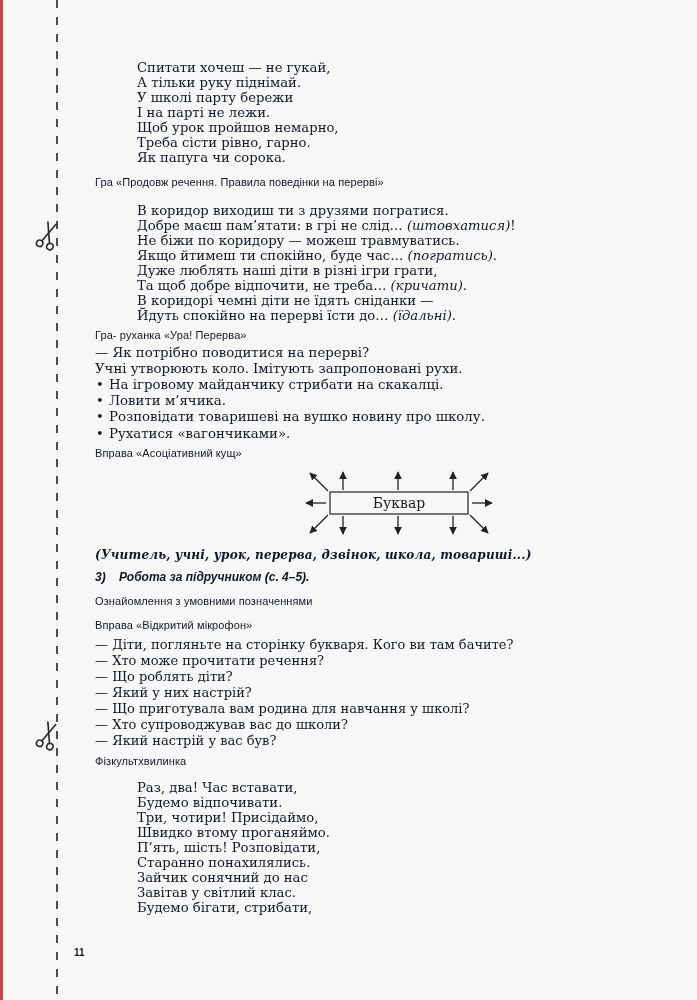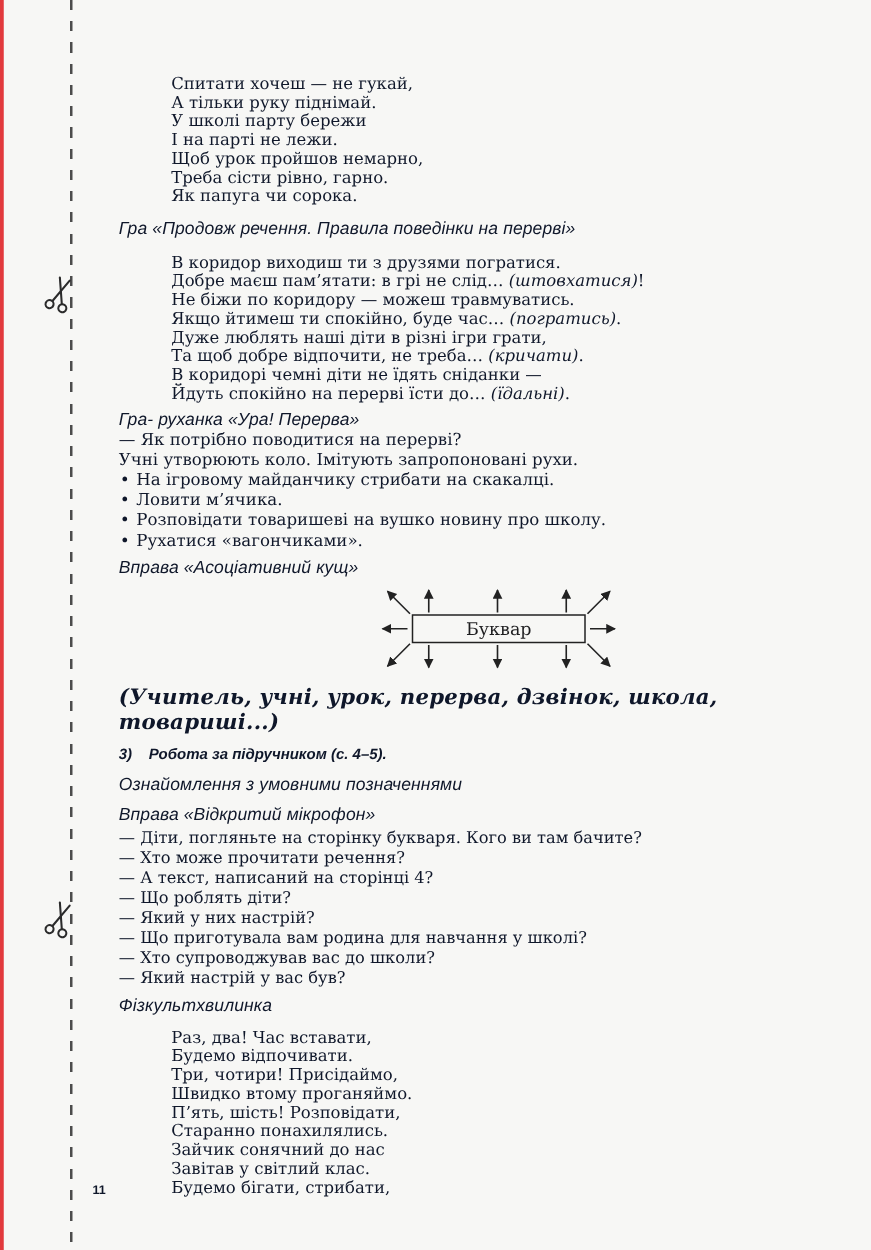--- a/index.html
+++ b/index.html
@@ -16,43 +16,43 @@
   .scissors { position:absolute; left:35px; width:25px; height:31px; }
   .scissors svg { width:100%; height:100%; transform:rotate(18deg); }
   .s1 { top:221px; } .s2 { top:721px; }
 
   .content { position:absolute; left:95px; top:0; width:570px; }
 
   .poem { margin-left:42px; font-size:13.2px; line-height:15px; }
   .poem .line, .qline { white-space:nowrap; }
 
   .h-it {
-    font-family:"Liberation Sans", sans-serif; font-style:italic;
-    font-size:14px; line-height:16px; letter-spacing:.1px;
+    font-family:"Liberation Sans", sans-serif; 
+    font-size:11px; line-height:16px; letter-spacing:.1px;
   }
   .serifline { font-size:13.3px; line-height:16px; }
   .qlist .qline { font-size:13px; line-height:16.1px; }
 
   .bullets { margin-left:14px; }
   .bullets .bline {
     position:relative; font-size:13.3px; line-height:16.2px; padding-left:0;
   }
   .bullets .bline::before {
     content:"\2022"; position:absolute; left:-13px; top:0; font-size:13px;
   }
 
   .mt-poem1 { margin-top:60px; }
   .mt-h1 { margin-top:9px; }
   .mt-poem2 { margin-top:13px; }
   .mt-h2 { margin-top:4px; }
   .mt-q { margin-top:2px; }
   .mt-h3 { margin-top:3px; }
   .diagram-wrap { margin-top:6px; margin-left:199px; width:212px; height:72px; }
   .caption {
-    margin-top:9px; font-size:17px; font-weight:bold; font-style:italic;
+    margin-top:9px; font-size:12px; font-weight:bold; font-style:italic;
     letter-spacing:.2px;
   }
   .numhead {
     margin-top:7px; font-family:"Liberation Sans", sans-serif;
     font-style:italic; font-weight:bold; font-size:12px; line-height:17px;
   }
   .numhead .num { display:inline-block; width:24px; }
   .mt-sub { margin-top:7px; }
   .mt-ex2 { margin-top:8px; }
   .mt-qlist { margin-top:4px; }
@@ -169,21 +169,20 @@
       <span class="num">3)</span><span>Робота за підручником (с. 4–5).</span>
     </div>
 
     <div class="h-it mt-sub">Ознайомлення з умовними позначеннями</div>
     <div class="h-it mt-ex2">Вправа «Відкритий мікрофон»</div>
 
     <div class="qlist mt-qlist">
 
     <div class="qline">— Діти, погляньте на сторінку букваря. Кого ви там бачите?</div>
         <div class="qline">— Хто може прочитати речення?</div>
-        <div class="qline">— А текст, написаний на сторінці 4?</div>
         <div class="qline">— Що роблять діти?</div>
         <div class="qline">— Який у них настрій?</div>
         <div class="qline">— Що приготувала вам родина для навчання у школі?</div>
         <div class="qline">— Хто супроводжував вас до школи?</div>
         <div class="qline">— Який настрій у вас був?</div>
       </div>
 
     <div class="h-it mt-warm">Фізкультхвилинка</div>
 
     <div class="poem mt-poem3">

